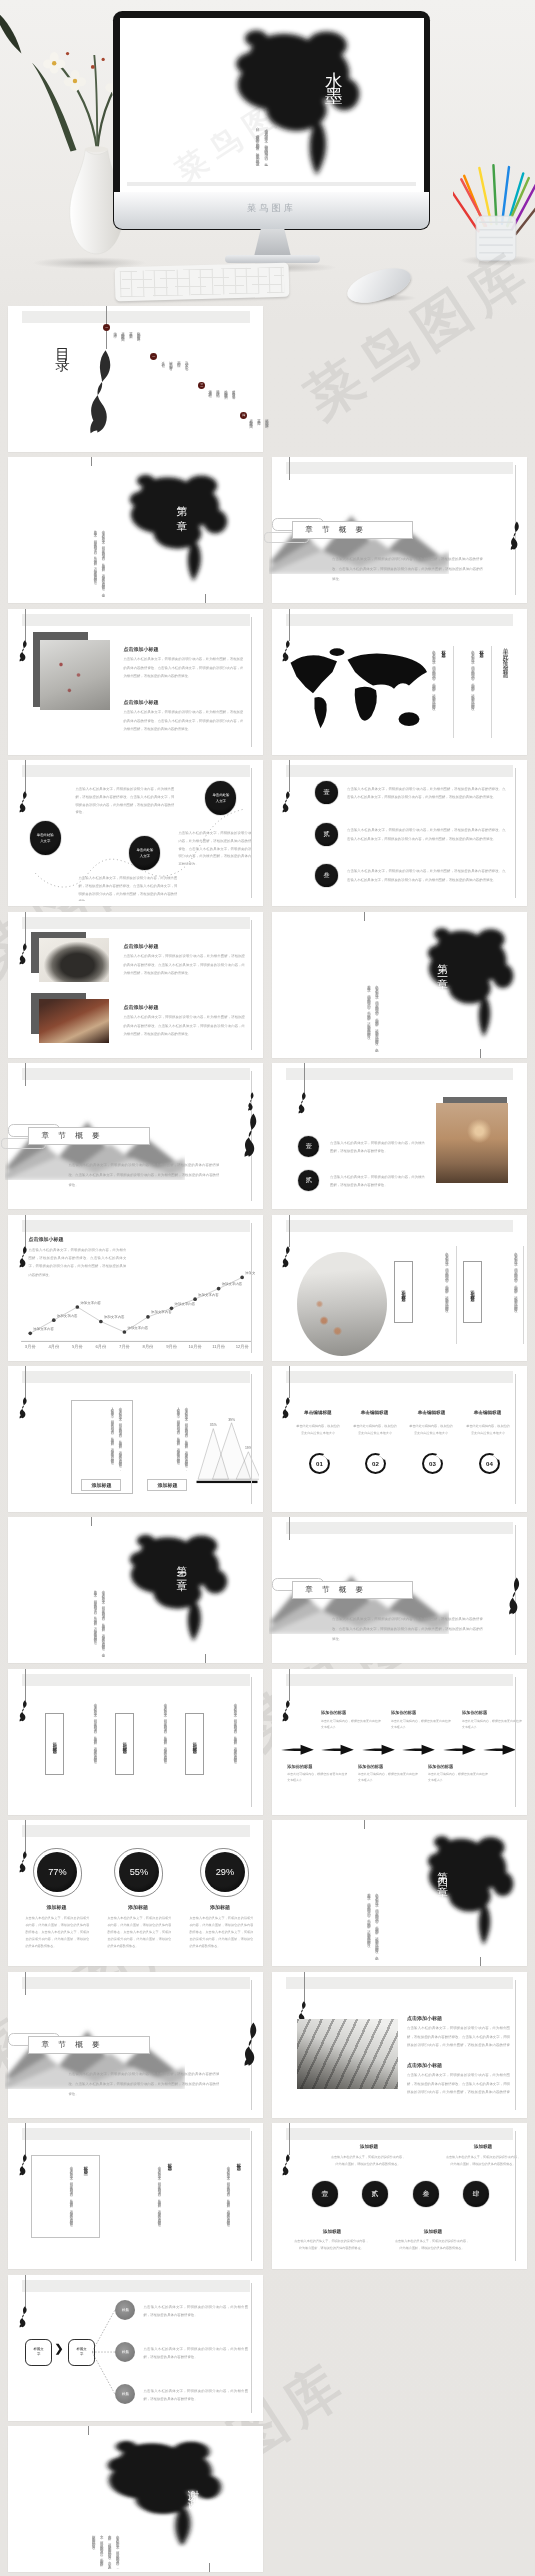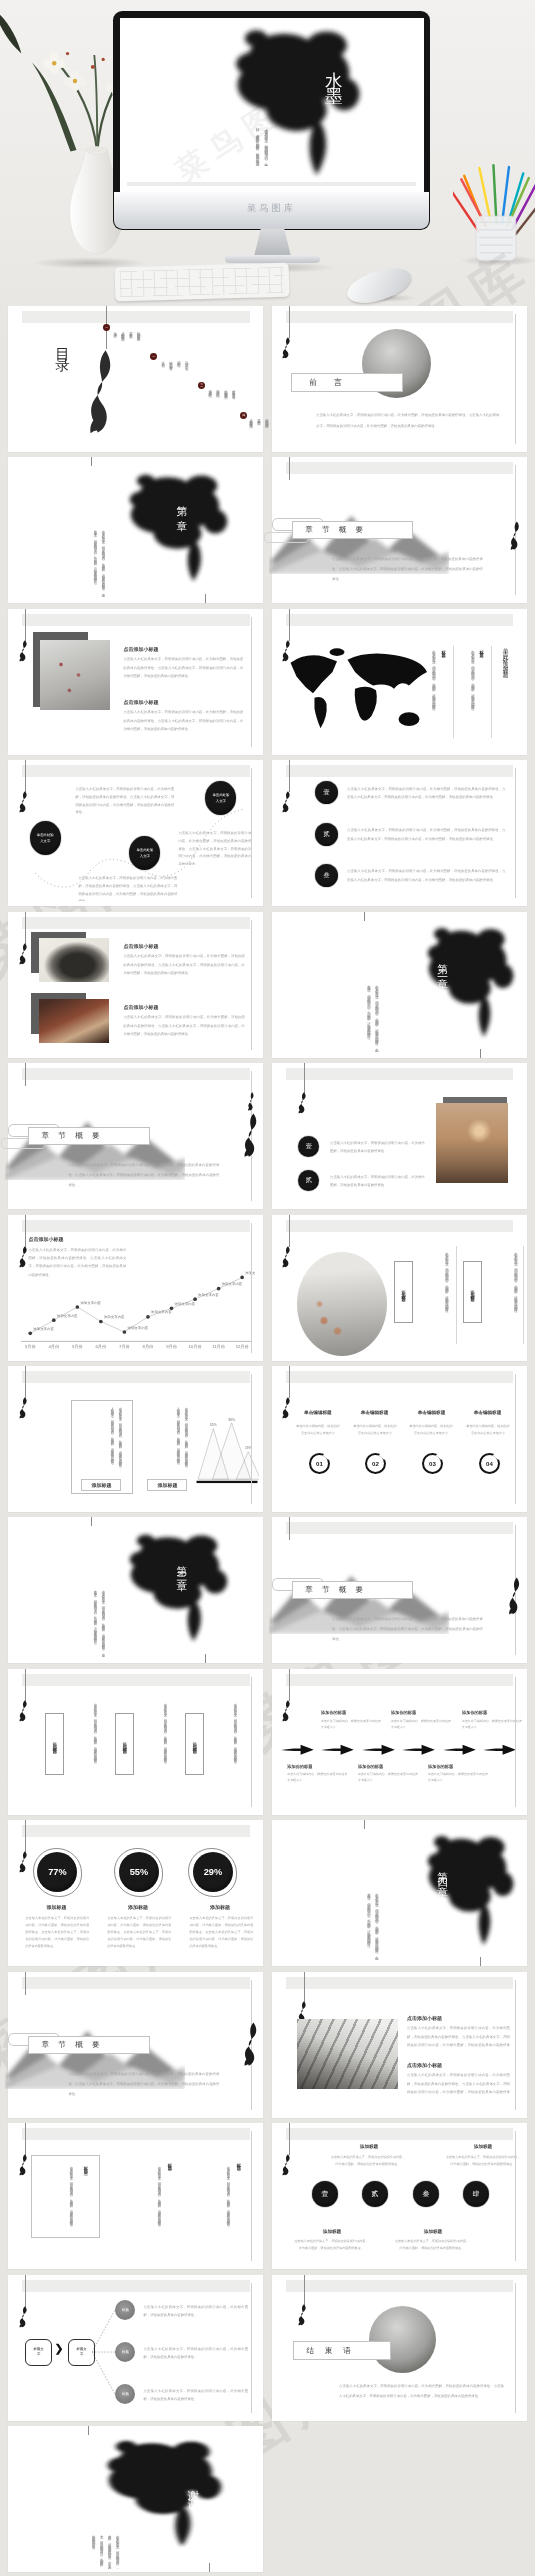--- a/index.html
+++ b/index.html
@@ -17,21 +17,21 @@
 .vt{writing-mode:vertical-rl;font-family:"Liberation Serif",serif;color:#fff}
 .vwrap{writing-mode:vertical-rl;color:#8f8f8f;font-size:3.4px;line-height:2.35;letter-spacing:1.1px;overflow:hidden}
 .vcol{writing-mode:vertical-rl;white-space:pre-line;color:#858585;font-size:3.4px;line-height:2.3;letter-spacing:1.1px}
 .vlabel{writing-mode:vertical-rl;font-size:4.2px;letter-spacing:2.3px;color:#2f2f2f;font-weight:bold;font-family:"Liberation Serif",serif}
 .tbox{position:absolute;background:#fff;border:0.8px solid #c2c2c2;color:#3d3d3d;display:flex;align-items:center;font-family:"Liberation Serif",serif}
 .num{position:absolute;width:6.9px;height:6.9px;border-radius:50%;background:#571713;color:#fff;font-size:3.1px;display:flex;align-items:center;justify-content:center}
 .inkc{position:absolute;border-radius:50%;background:radial-gradient(circle at 45% 40%,#161616 55%,#000 100%);color:#fff;display:flex;align-items:center;justify-content:center;box-shadow:0 0 1.1px #000;font-family:"Liberation Serif",serif}
 .ring{position:absolute;width:17px;height:17px;border:2.3px solid #141414;border-radius:50%;display:flex;align-items:center;justify-content:center;font-weight:bold;font-size:6.1px;color:#1a1a1a;background:#fff}
 .ring i{position:absolute;width:6.9px;height:3.1px;background:#fff;right:-2.3px;top:0;transform:rotate(38deg)}
 .pc-outer{position:absolute;width:47px;height:47px;border:1.5px solid #8e8e8e;border-radius:48% 52% 46% 54%;display:flex;align-items:center;justify-content:center}
-.pc-inner{width:40px;height:40px;border-radius:50%;background:radial-gradient(circle at 45% 42%,#191919 55%,#000);color:#fff;display:flex;align-items:center;justify-content:center;font-weight:bold;font-size:9.2px}
+.pc-inner{width:40px;height:40px;border-radius:50%;background:radial-gradient(circle at 45% 42%,#191919 55%,#000);color:#fff;display:flex;align-items:center;justify-content:center;font-weight:normal;font-size:9.2px}
 .gcirc{position:absolute;width:20px;height:20px;border-radius:50%;background:radial-gradient(circle at 45% 42%,#9c9c9c,#7b7b7b 70%,#676767);color:#fff;display:flex;align-items:center;justify-content:center;font-size:3.4px}
 .frameV{position:absolute;border:0.8px solid #9e9e9e;background:#fff;display:flex;align-items:center;justify-content:center}
 .fbox{position:absolute;border:1.1px solid #2e2e2e;border-radius:6.1px;display:flex;align-items:center;justify-content:center;text-align:center;font-size:3.4px;color:#222;font-family:"Liberation Serif",serif;line-height:1.6}
 .wm{position:absolute;color:rgba(110,110,108,.13);font-weight:bold;transform:rotate(-33deg);letter-spacing:9.2px;font-family:"Liberation Serif",serif;pointer-events:none;white-space:nowrap}
 .photo{position:absolute}
 .pframe{position:absolute;background:#5d5d5d}
 .ph-gray{background:radial-gradient(circle at 42% 32%,#d6d6d4,#9f9f9d 55%,#55544f 92%)}
 .ph-plum{background:radial-gradient(circle at 30% 35%,rgba(150,40,40,.75) 1.1px,transparent 2.3px),radial-gradient(circle at 55% 50%,rgba(150,40,40,.6) 1.1px,transparent 2.3px),radial-gradient(circle at 42% 72%,rgba(140,30,30,.6) 1.1px,transparent 2.3px),linear-gradient(160deg,#dcdcda,#b4b3af 60%,#8f8e8a)}
 .ph-inkstone{background:radial-gradient(ellipse at 55% 62%,#2e2c29 30%,#6b6862 46%,rgba(0,0,0,0) 62%),linear-gradient(150deg,#f0ede7,#ddd9d2)}
 .ph-temple{background:linear-gradient(155deg,#4a2d24 10%,#8a4a33 45%,#c9a886 70%,#2e1a14)}
@@ -212,33 +212,20 @@
     <div class="vcol abs" style="left:197px;top:81px;height:63px">程圣香漫归书卷
 粉黛编胭桃木冽
 翠柳伏依烟
 清草烟疏栏</div>
     <div class="num" style="left:232px;top:106px">四</div>
     <div class="vcol abs" style="left:238px;top:110px;height:35px">晴风蒙钻双溪畔
 慧水墨湿
 霜林醉染峰峦间</div>
   </div>
 
-  <div class="slide" style="left:272px;top:306px">
-    <div class="hbar"></div>
-    <div class="thread" style="left:17px;top:0;height:32px"></div>
-    <svg class="fishsvg abs" style="left:9.2px;top:31px;width:12.2px;height:23px" viewBox="0 0 20 38">
-        <use href="#koi"></use>
-      </svg>
-    <div class="photo ph-gray" style="left:90px;top:23px;width:69px;height:69px;border-radius:50%"></div>
-    <div class="tbox" style="left:19px;top:67px;width:93px;height:17px;padding-left:17px;letter-spacing:17px;font-size:8px">
-        <span>前言</span>
-      </div>
-    <div class="t abs" style="left:44px;right:27.5px;top:104px;height:23px;line-height:3.2">点击输入本栏的具体文字，简明扼要的说明分项内容，此为概念图解，请根据您的具体内容酌情修改。点击输入本栏的具体文字，简明扼要的说明分项内容，此为概念图解，请根据您的具体内容酌情修改。</div>
-    <div class="vr"></div>
-  </div>
 
   <div class="slide" style="left:8.4px;top:457px">
     <div class="dash" style="left:83px;top:0"></div>
     <div class="dash" style="right:58px;bottom:0"></div>
     <svg class="abs" style="left:98px;top:4.6px;width:139px;height:136px" viewBox="0 0 140 160" preserveAspectRatio="none">
         <use href="#ink"></use>
       </svg>
     <div class="vt abs" style="left:167px;top:40px;font-size:10.7px;letter-spacing:6.9px">第一章</div>
     <div class="vwrap abs" style="left:64px;top:70px;width:35px;height:70px">点击输入本栏的具体文字，简明扼要的说明分项内容，此为概念图解，请根据您的具体内容酌情修改。点击输入本栏的具体文字，简明扼要的说明分项内容，此为概念图解，请根据您的具体内容酌情修改。</div>
   </div>
@@ -625,21 +612,21 @@
     <div class="pc-outer" style="left:24.5px;top:27.5px">
         <div class="pc-inner">77%</div>
       </div>
     <div class="st abs center" style="left:24.5px;top:84px;width:47px">添加标题</div>
     <div class="t abs" style="left:17px;top:95px;width:64px;height:34px;font-size:3.1px;line-height:2.3">点击输入本栏的具体文字，简明扼要的说明分项内容，此为概念图解，请根据您的具体内容酌情修改。点击输入本栏的具体文字，简明扼要的说明分项内容，此为概念图解，请根据您的具体内容酌情修改。</div>
     <div class="pc-outer" style="left:106px;top:27.5px">
         <div class="pc-inner">55%</div>
       </div>
     <div class="st abs center" style="left:106px;top:84px;width:47px">添加标题</div>
     <div class="t abs" style="left:99px;top:95px;width:64px;height:34px;font-size:3.1px;line-height:2.3">点击输入本栏的具体文字，简明扼要的说明分项内容，此为概念图解，请根据您的具体内容酌情修改。点击输入本栏的具体文字，简明扼要的说明分项内容，此为概念图解，请根据您的具体内容酌情修改。</div>
-    <div class="pc-outer" style="left:180px;top:27.5px">
+    <div class="pc-outer" style="left:192px;top:27.5px">
         <div class="pc-inner">29%</div>
       </div>
     <div class="st abs center" style="left:188px;top:84px;width:47px">添加标题</div>
     <div class="t abs" style="left:181px;top:95px;width:64px;height:34px;font-size:3.1px;line-height:2.3">点击输入本栏的具体文字，简明扼要的说明分项内容，此为概念图解，请根据您的具体内容酌情修改。点击输入本栏的具体文字，简明扼要的说明分项内容，此为概念图解，请根据您的具体内容酌情修改。</div>
   </div>
 
   <div class="slide" style="left:272px;top:1820px">
     <div class="dash" style="left:92px;top:0"></div>
     <div class="dash" style="right:46px;bottom:0"></div>
     <svg class="abs" style="left:135px;top:3.1px;width:122px;height:139px" viewBox="0 0 140 160" preserveAspectRatio="none">
@@ -749,33 +736,20 @@
         <span>标题</span>
       </div>
     <div class="t abs" style="left:135px;right:15.3px;top:70px;height:17px;line-height:2.4">点击输入本栏的具体文字，简明扼要的说明分项内容，此为概念图解，请根据您的具体内容酌情修改。</div>
     <div class="gcirc" style="left:107px;top:109px">
         <span>标题</span>
       </div>
     <div class="t abs" style="left:135px;right:15.3px;top:112px;height:17px;line-height:2.4">点击输入本栏的具体文字，简明扼要的说明分项内容，此为概念图解，请根据您的具体内容酌情修改。</div>
     <div class="vr"></div>
   </div>
 
-  <div class="slide" style="left:272px;top:2275px">
-    <div class="hbar"></div>
-    <div class="thread" style="left:32px;top:0;height:31px"></div>
-    <svg class="fishsvg abs" style="left:24.5px;top:29px;width:12.2px;height:23px" viewBox="0 0 20 38">
-        <use href="#koi"></use>
-      </svg>
-    <div class="photo ph-gray" style="left:97px;top:31px;width:67px;height:67px;border-radius:50%"></div>
-    <div class="tbox" style="left:21.4px;top:66px;width:83px;height:17px;padding-left:12.2px;letter-spacing:10.7px;font-size:7.6px">
-        <span>结束语</span>
-      </div>
-    <div class="t abs" style="left:67px;right:23px;top:107px;height:31px;line-height:2.8">点击输入本栏的具体文字，简明扼要的说明分项内容，此为概念图解，请根据您的具体内容酌情修改。点击输入本栏的具体文字，简明扼要的说明分项内容，此为概念图解，请根据您的具体内容酌情修改。</div>
-    <div class="vr"></div>
-  </div>
 
   <div class="slide" style="left:8.4px;top:2426px">
     <div class="dash" style="left:80px;top:0"></div>
     <div class="dash" style="right:54px;bottom:0"></div>
     <svg class="abs" style="left:72px;top:1.5px;width:162px;height:135px" viewBox="0 0 140 160" preserveAspectRatio="none">
         <use href="#ink"></use>
       </svg>
     <div class="vt abs" style="left:177px;top:55px;font-size:11.5px;letter-spacing:7.6px">谢谢</div>
     <div class="vwrap abs" style="left:18.4px;top:106px;width:95px;height:37px">点击输入本栏的具体文字，简明扼要的说明分项内容，此为概念图解，请根据您的具体内容酌情修改。点击输入本栏的具体文字，简明扼要的说明分项内容，此为概念图解，请根据您的具体内容酌情修改。</div>
   </div>

